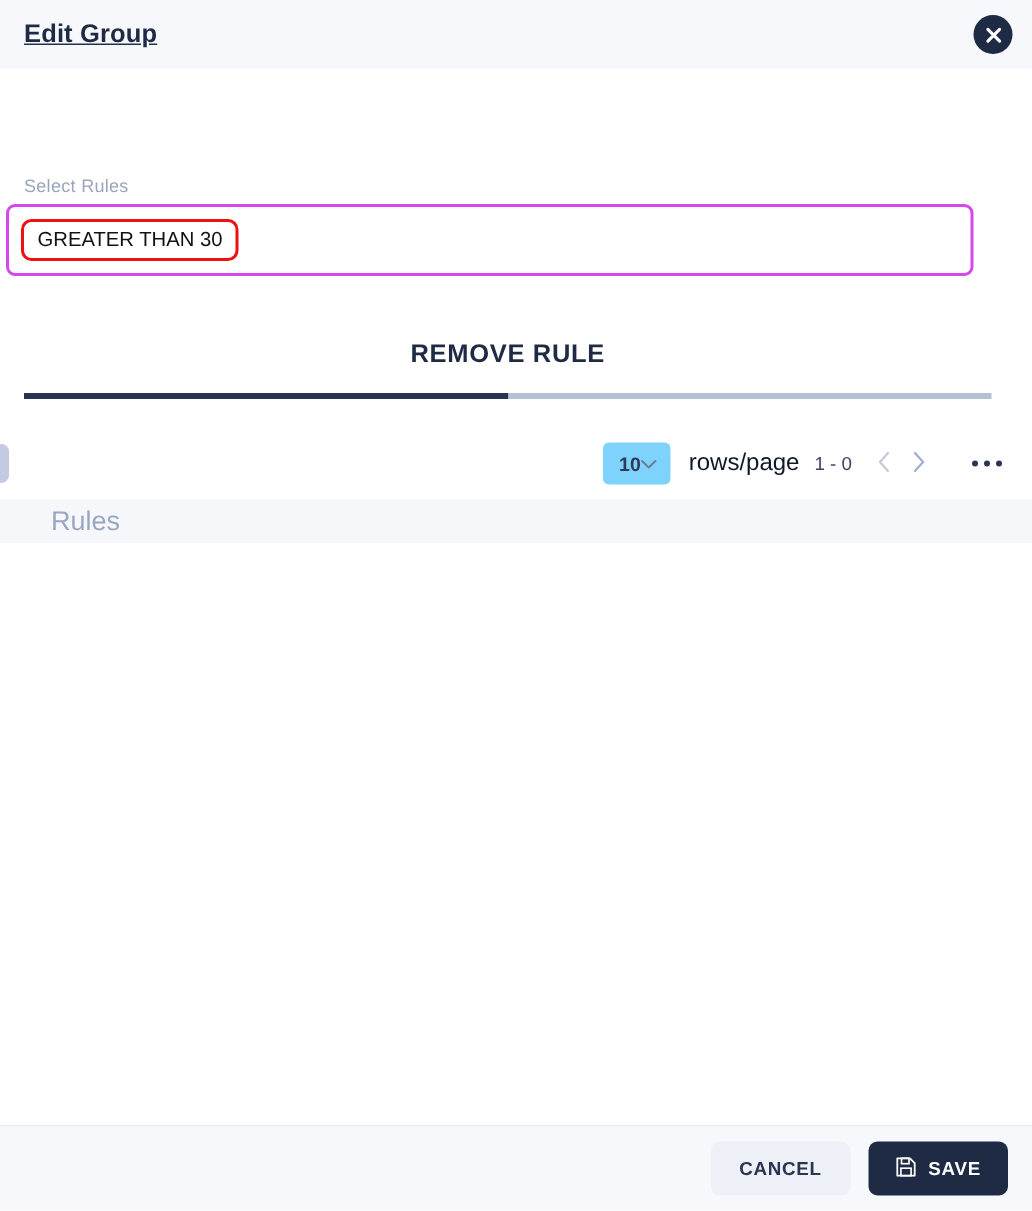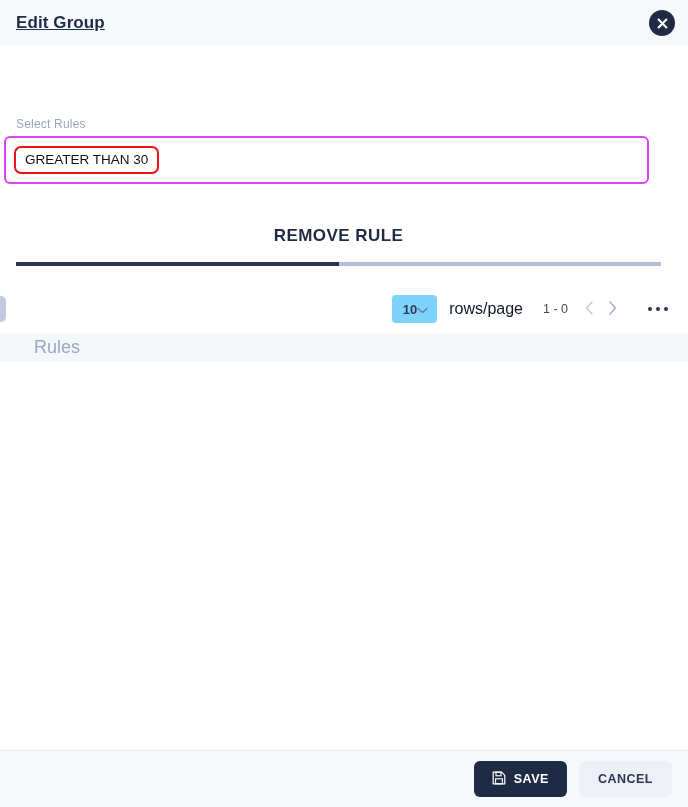--- a/index.html
+++ b/index.html
@@ -170,21 +170,21 @@
     font-size: 13px;
     font-weight: bold;
     color: #2e3a59;
   }
   .rows-label {
     margin-left: 12px;
     font-size: 16px;
     color: #0f172a;
   }
   .range-label {
-    margin-left: 20px;
+    margin-left: 10px;
     font-size: 12.5px;
     color: #3c4763;
   }
   .pager-btn {
     background: none;
     border: none;
     padding: 0 7px;
     cursor: pointer;
     display: flex;
     align-items: center;
@@ -339,26 +339,26 @@
     </div>
 
     <div class="table-head">
       <div class="th-rules">Rules</div>
     </div>
 
     <div class="table-body"></div>
   </div>
 
   <div class="dlg-footer">
+    <button class="btn btn-cancel">CANCEL</button>
     <button class="btn btn-save">
       <span>
         <svg width="14" height="14" viewBox="0 0 14 14" aria-hidden="true">
           <path d="M1.2 1.2 H9.6 L12.8 4.4 V12.8 H1.2 Z" fill="none" stroke="#ffffff" stroke-width="1.2" stroke-linejoin="round"></path>
           <rect x="4" y="1.2" width="5" height="3.6" fill="none" stroke="#ffffff" stroke-width="1.1"></rect>
           <rect x="3.6" y="7.8" width="6.8" height="5" fill="none" stroke="#ffffff" stroke-width="1.1"></rect>
         </svg>
       </span>
       <span>SAVE</span>
     </button>
-    <button class="btn btn-cancel">CANCEL</button>
   </div>
 
 </div>
 
 </body></html>

